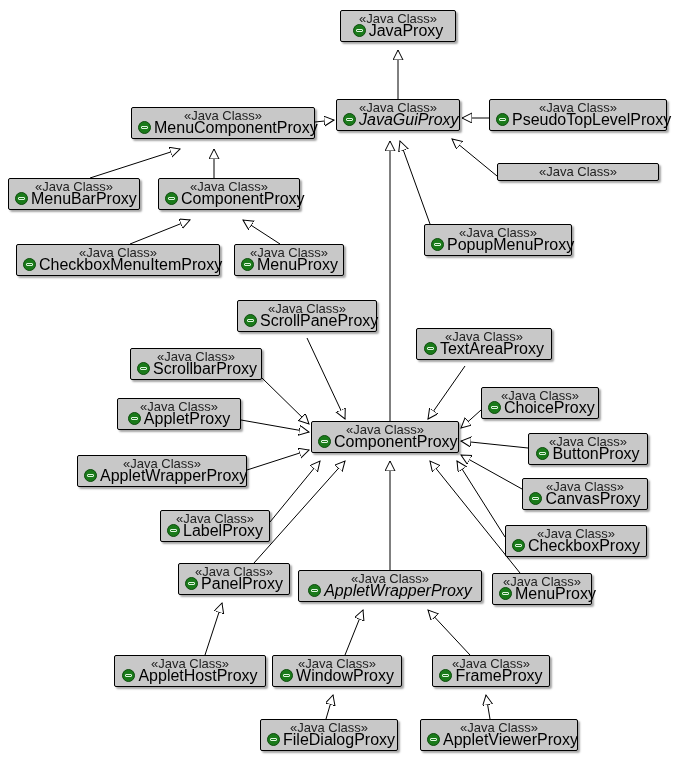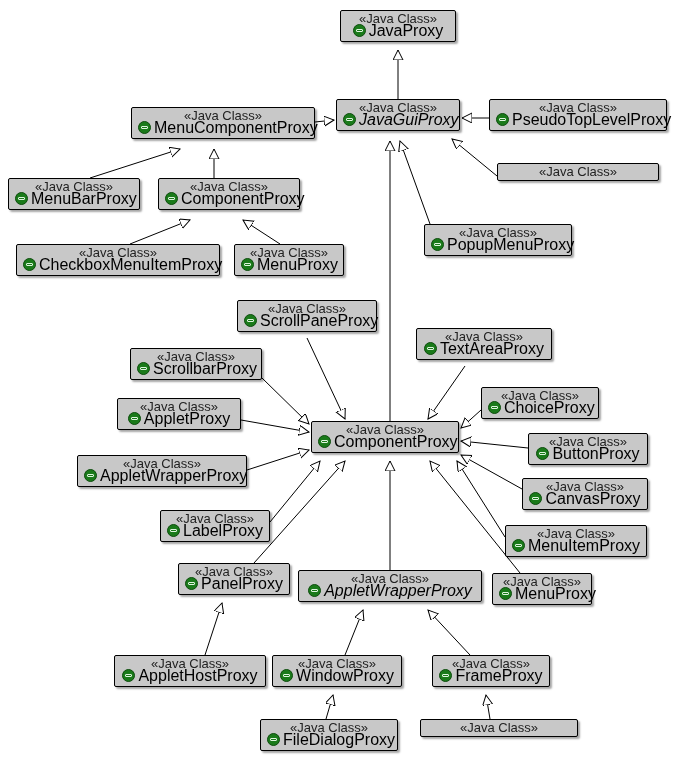--- a/index.html
+++ b/index.html
@@ -243,21 +243,21 @@
     <span class="namerow"><span class="cls-icon"></span><span class="nm">CanvasProxy</span></span>
   </div>
 
   <div class="node" style="left:160px;top:510px;width:110px;">
     <span class="stereo">«Java Class»</span>
     <span class="namerow"><span class="cls-icon"></span><span class="nm">LabelProxy</span></span>
   </div>
 
   <div class="node" style="left:505px;top:525px;width:142px;">
     <span class="stereo">«Java Class»</span>
-    <span class="namerow"><span class="cls-icon"></span><span class="nm">MenuItemProxy</span></span>
+    <span class="namerow"><span class="cls-icon"></span><span class="nm">CheckboxProxy</span></span>
   </div>
 
   <div class="node" style="left:178px;top:563px;width:112px;">
     <span class="stereo">«Java Class»</span>
     <span class="namerow"><span class="cls-icon"></span><span class="nm">PanelProxy</span></span>
   </div>
 
   <div class="node abstract" style="left:298px;top:570px;width:184px;">
     <span class="stereo">«Java Class»</span>
     <span class="namerow"><span class="cls-icon"></span><span class="nm">AppletWrapperProxy</span></span>
@@ -283,14 +283,15 @@
     <span class="namerow"><span class="cls-icon"></span><span class="nm">FrameProxy</span></span>
   </div>
 
   <div class="node" style="left:260px;top:719px;width:138px;">
     <span class="stereo">«Java Class»</span>
     <span class="namerow"><span class="cls-icon"></span><span class="nm">FileDialogProxy</span></span>
   </div>
 
   <div class="node" style="left:420px;top:719px;width:158px;">
     <span class="stereo">«Java Class»</span>
+    <span class="namerow"><span class="cls-icon"></span><span class="nm">AppletViewerProxy</span></span>
   </div>
 </div>
 
 </body></html>

